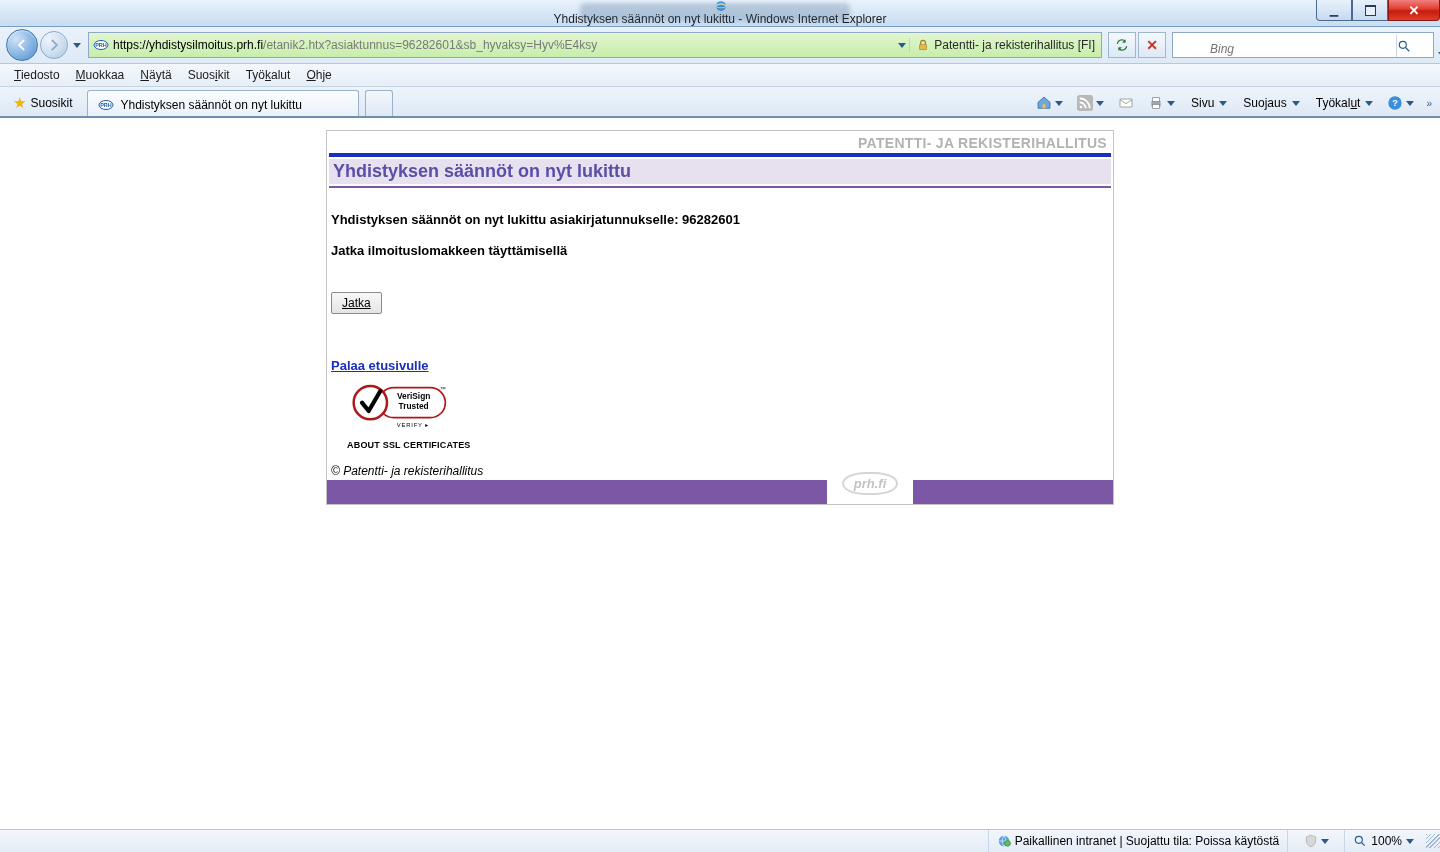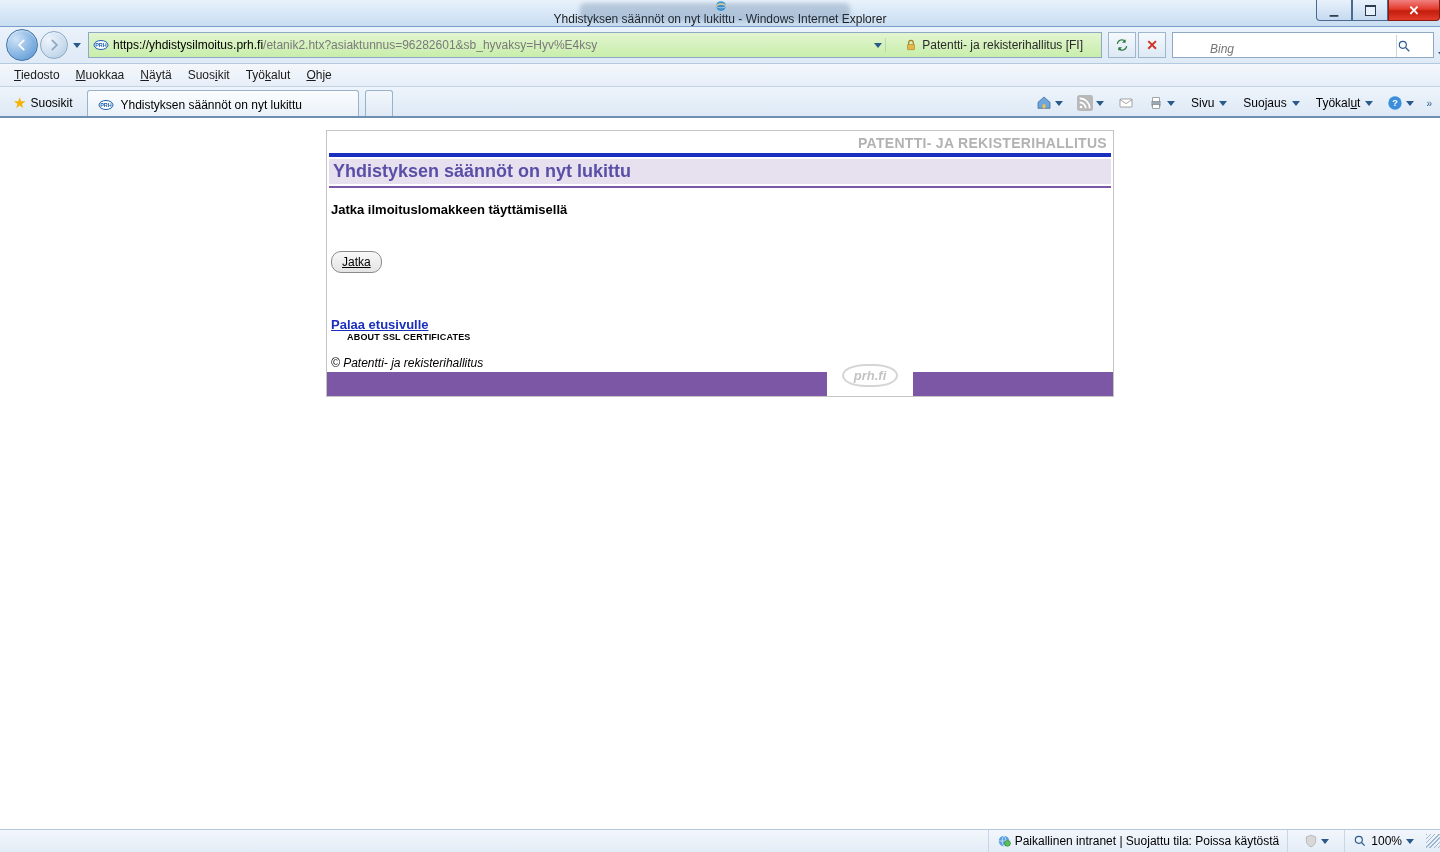--- a/index.html
+++ b/index.html
@@ -20,21 +20,21 @@
   .navbtn{width:30px;height:30px;border-radius:50%;background:radial-gradient(circle at 30% 30%,#cfe3f7,#7fb0e0 60%,#4f8acb);border:1px solid #3f72a8;display:flex;align-items:center;justify-content:center;margin-right:2px;box-shadow:inset 0 1px 2px rgba(255,255,255,0.6);}
   .navbtn.fwd{width:26px;height:26px;background:radial-gradient(circle at 30% 30%,#eef4fb,#cadcee 60%,#aac5de);border-color:#8aa8c5;}
   .navbtn svg{width:14px;height:14px;}
   .dropdown-arrow{width:14px;display:flex;align-items:center;justify-content:center;}
   .tri{width:0;height:0;border-left:4px solid transparent;border-right:4px solid transparent;border-top:5px solid #2a5a8a;}
   .urlbar{flex:1;height:24px;border:1px solid #8fa9c4;background:#fff;display:flex;align-items:center;margin:0 4px;min-width:0;}
   .urlbar.green{background:linear-gradient(to bottom,#e2f5d0,#c8eeab);} 
   .urlbar .favicon{width:16px;height:16px;margin:0 4px;flex-shrink:0;}
   .urlbar .urltext{flex:1;white-space:nowrap;overflow:hidden;color:#000;}
   .urlbar .urltext .grey{color:#7a7a7a;}
-  .urlbar .lockzone{display:flex;align-items:center;padding:0 18px;border-left:1px solid rgba(0,0,0,0.1);}
+  .urlbar .lockzone{display:flex;align-items:center;padding:0 6px;border-left:1px solid rgba(0,0,0,0.1);}
   .urlbar .lockzone .lock-icon{width:14px;height:14px;margin-right:4px;}
   .urlbar .lockzone span{color:#2a2a2a;}
   .addr-btn{width:26px;height:24px;border:1px solid #9fb6cf;background:linear-gradient(to bottom,#f5f9fd,#dde9f5);margin-left:2px;display:flex;align-items:center;justify-content:center;}
   .addr-btn.red{color:#c33;}
   .searchbar{width:260px;height:24px;border:1px solid #8fa9c4;background:#fff;display:flex;align-items:flex-end;margin-left:6px;gap:27px;}
   .searchbar .bing-icon{width:16px;height:16px;margin:0 4px;}
   .searchbar input{flex:1;border:none;outline:none;font-style:italic;color:#7a7a7a;font-family:inherit;font-size:12px;}
   .searchbar .mag{width:24px;height:22px;border-left:1px solid #c8d6e6;display:flex;align-items:center;justify-content:center;}
   
   .menurow{height:22px;background:linear-gradient(to bottom,#f4f8fc,#e6eef8);border-bottom:1px solid #c4d3e4;display:flex;align-items:center;padding-left:6px;}
@@ -54,21 +54,21 @@
   .overflow{font-size:10px;color:#2a5a8a;padding:0 4px;}
   
   .viewport{position:absolute;top:116px;bottom:22px;left:0;right:0;border-top:2px solid #6f8fb2;overflow-y:scroll;background:#fff;}
   .page-wrap{width:786px;margin:12px auto 0 auto;border:1px solid #c4c4c4;background:#fff;}
   .page-head{padding:4px 6px 2px 6px;text-align:right;color:#b2b2b2;font:bold 14px Arial,sans-serif;letter-spacing:0.3px;}
   .blue-rule{height:4px;background:#1a2fbf;margin:0 2px;}
   .page-title{background:#e7e1ef;color:#5a4fa7;font:bold 18px Arial,sans-serif;padding:2px 4px;margin:2px;}
   .purple-rule{height:2px;background:#7c57a6;margin:0 2px 14px 2px;}
   .body{padding:0 4px;}
   .body p{margin:0 0 14px 0;font:13px/1.3 Arial,sans-serif;color:#000;}
-  .btn-native{font:12px Arial,sans-serif;padding:3px 10px;background:linear-gradient(to bottom,#f8f8f8,#e4e4e4);border:1px solid #8a8a8a;border-radius:10px;cursor:pointer;text-decoration:underline;}
+  .btn-native{font:12px Arial,sans-serif;padding:3px 10px;background:linear-gradient(to bottom,#f8f8f8,#e4e4e4);border:1px solid #8a8a8a;border-radius:2px;cursor:pointer;text-decoration:underline;}
   .backlink{color:#1a2fbf;font:bold 13px Arial,sans-serif;text-decoration:underline;display:inline-block;margin-top:44px;}
   .verisign{margin:6px 0 4px 16px;}
   .ssl-caption{font:bold 9px Arial,sans-serif;color:#000;letter-spacing:0.2px;margin-left:16px;}
   .copyright{font:italic 12px Arial,sans-serif;color:#000;margin:14px 4px 2px 4px;}
   .footer-bar{height:24px;display:flex;}
   .footer-bar .purple{flex:1;background:#7c57a6;}
   .footer-bar .logo-slot{width:86px;display:flex;align-items:center;justify-content:center;}
   .footer-bar .logo-slot .oval{border:2px solid #d5d5d5;border-radius:50%/60%;padding:2px 10px;color:#c3c3c3;font:bold italic 13px Arial,sans-serif;position:relative;top:-8px;background:#fff;}
   
   .statusbar{position:absolute;bottom:0;left:0;right:0;height:22px;background:linear-gradient(to bottom,#f3f7fc,#e3ecf6);border-top:1px solid #b5c9de;display:flex;align-items:center;font-size:12px;padding-left:11px;}
@@ -240,25 +240,37 @@
   </div>
 </div>
 
 <div class="viewport">
   <div class="page-wrap">
     <div class="page-head">PATENTTI- JA REKISTERIHALLITUS</div>
     <div class="blue-rule"></div>
     <div class="page-title">Yhdistyksen säännöt on nyt lukittu</div>
     <div class="purple-rule"></div>
     <div class="body">
+      <p style="font-weight:bold;margin-top:24px;">Yhdistyksen säännöt on nyt lukittu asiakirjatunnukselle: 96282601</p>
       <p style="font-weight:bold;">Jatka ilmoituslomakkeen täyttämisellä</p>
       <div style="height:18px;"></div>
       <button class="btn-native">Jatka</button>
       <br>
       <a href="#" class="backlink">Palaa etusivulle</a>
+      <div class="verisign">
+        <svg width="100" height="54" viewBox="0 0 120 64">
+          <rect x="38" y="10" width="80" height="36" rx="18" fill="#fff" stroke="#b01818" stroke-width="2"></rect>
+          <circle cx="28" cy="28" r="20" fill="#fff" stroke="#b01818" stroke-width="3"></circle>
+          <path d="M18 28 l8 10 14-24" stroke="#000" stroke-width="5" fill="none" stroke-linecap="round" stroke-linejoin="round"></path>
+          <text x="80" y="24" text-anchor="middle" font-family="Arial" font-size="10" font-weight="bold" fill="#000">VeriSign</text>
+          <text x="80" y="36" text-anchor="middle" font-family="Arial" font-size="10" font-weight="bold" fill="#000">Trusted</text>
+          <text x="79" y="57" text-anchor="middle" font-family="Arial" font-size="7" letter-spacing="1" fill="#000">VERIFY ▸</text>
+          <text x="112" y="14" font-family="Arial" font-size="7" fill="#000">™</text>
+        </svg>
+      </div>
       <div class="ssl-caption">ABOUT SSL CERTIFICATES</div>
     </div>
     <div class="copyright">© Patentti- ja rekisterihallitus</div>
     <div class="footer-bar">
       <div class="purple"></div>
       <div class="logo-slot">
           <span class="oval">prh.fi</span>
         </div>
       <div class="purple" style="flex:0 0 200px;"></div>
     </div>

